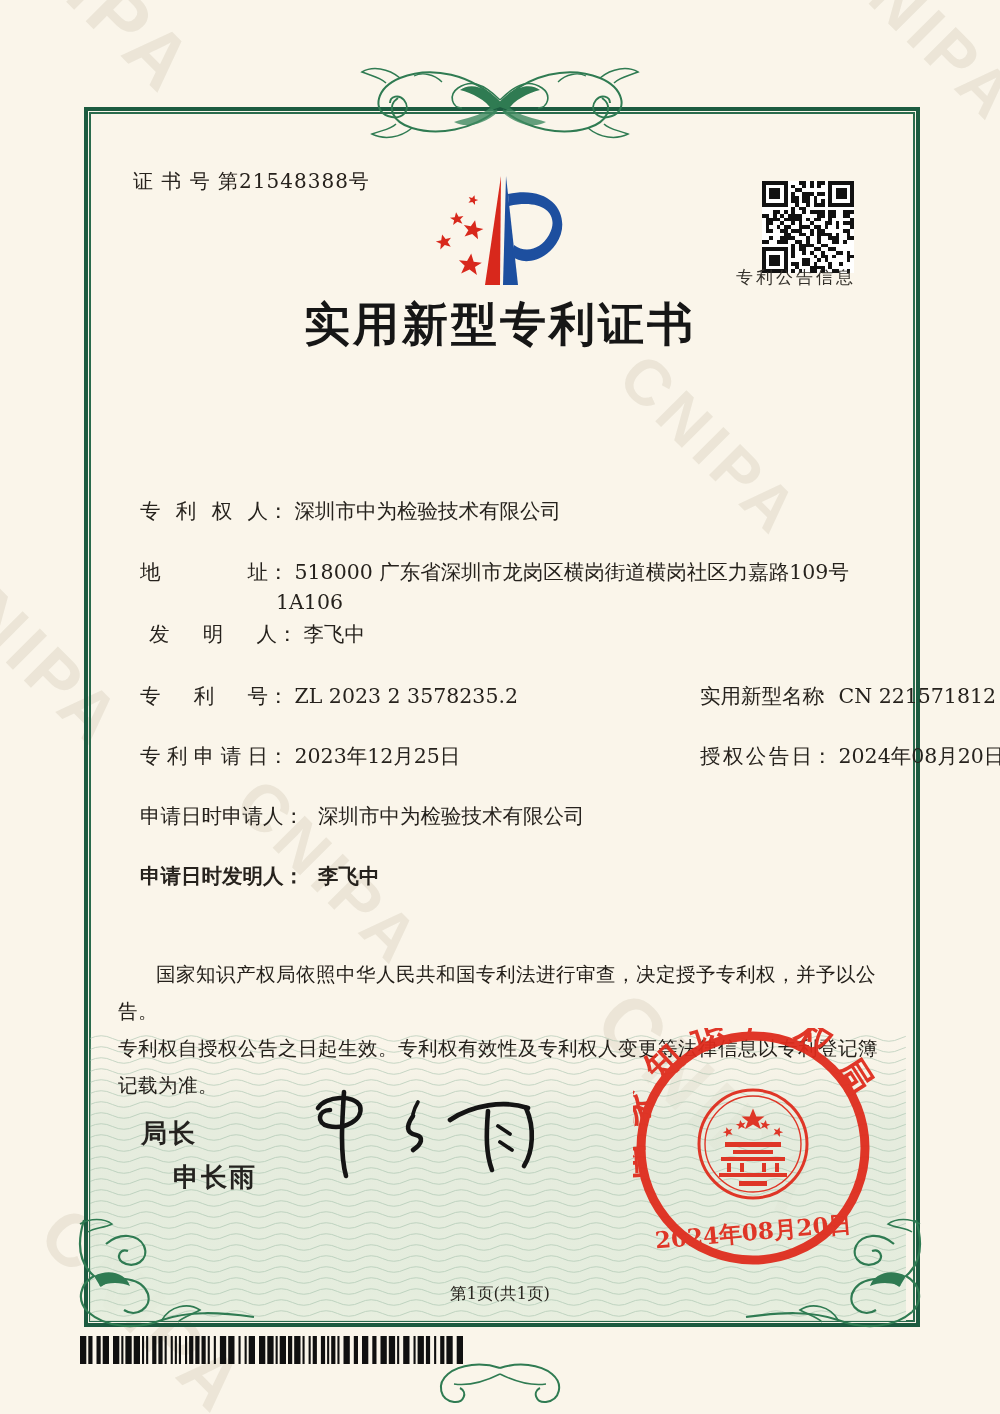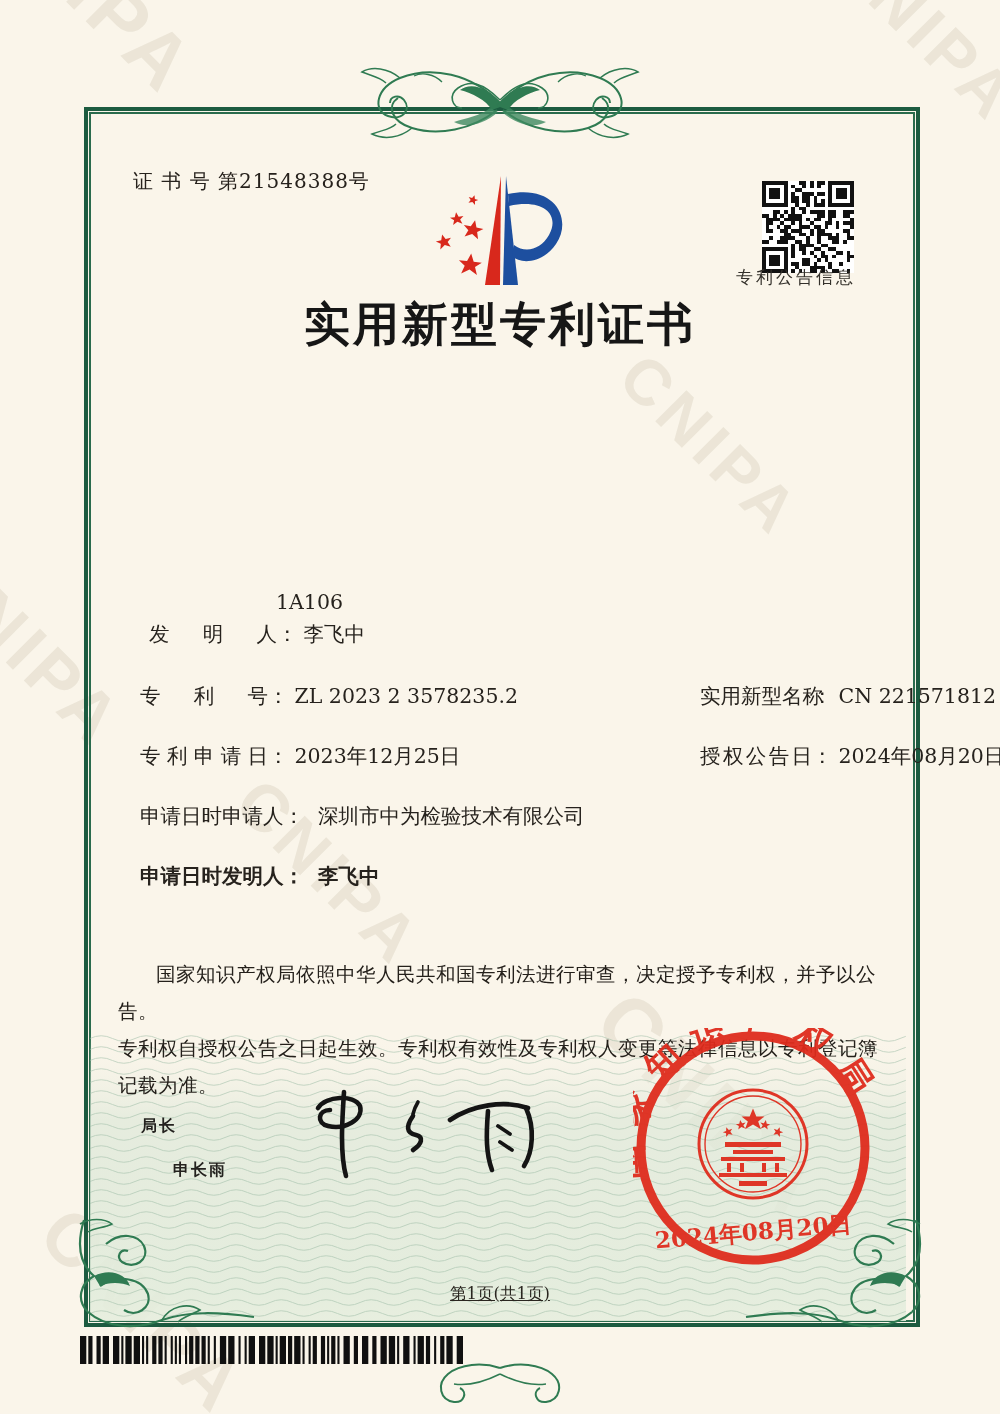--- a/index.html
+++ b/index.html
@@ -35,23 +35,23 @@
   .flabel{display:inline-block;width:128px;text-align:justify;text-align-last:justify;vertical-align:top;}
   .flabel5{display:inline-block;width:112px;text-align:justify;text-align-last:justify;vertical-align:top;}
   .colon{display:inline-block;margin-right:6px;}
   .fval{display:inline-block;}
   .addr2{position:absolute;left:276px;top:590px;font-size:20.5px;color:#26221d;}
   .rcol{position:absolute;left:560px;top:0;}
   .legal{position:absolute;left:118px;top:956px;width:772px;font-size:19.5px;
     line-height:37px;color:#24201b;letter-spacing:0.5px;}
   .legal .l1{text-indent:38px;}
   .dir{position:absolute;left:141px;font-family:"Liberation Sans",sans-serif;
-    font-weight:bold;font-size:16px;color:#24221f;letter-spacing:2px;}
+    font-weight:bold;font-size:26px;color:#24221f;letter-spacing:2px;}
   .footer{position:absolute;left:0;top:1283px;width:1000px;text-align:center;
-    font-size:16.5px;color:#2a2620;text-decoration:underline;}
+    font-size:16.5px;color:#2a2620;}
   .orn{position:absolute;z-index:4;}
   .sealwrap{position:absolute;left:633px;top:1028px;z-index:5;}
   .sig{position:absolute;left:292px;top:1078px;z-index:4;}
   .qr{position:absolute;left:762px;top:181px;}
   .barcode{position:absolute;left:80px;top:1336px;z-index:4;}
   .logo{position:absolute;left:415px;top:164px;}
 </style>
 </head>
 <body>
 
@@ -361,21 +361,27 @@
       <rect x="20" y="2" width="3" height="3" fill="#111"></rect>
       <rect x="0" y="18" width="7" height="7" fill="#111"></rect>
       <rect x="1" y="19" width="5" height="5" fill="#fff"></rect>
       <rect x="2" y="20" width="3" height="3" fill="#111"></rect>
     </svg>
   <div class="qrlabel">专利公告信息</div>
 
   <div class="title">实用新型专利证书</div>
 
 
-
+  <div class="row" style="top:497px;">
+    <span class="flabel">专利权人</span><span class="colon">：</span><span class="fval">深圳市中为检验技术有限公司</span>
+  </div>
+
+  <div class="row" style="top:558px;">
+    <span class="flabel">地址</span><span class="colon">：</span><span class="fval">518000 广东省深圳市龙岗区横岗街道横岗社区力嘉路109号</span>
+  </div>
   <div class="addr2">1A106</div>
 
   <div class="row" style="top:620px;margin-left:9px;">
     <span class="flabel">发明人</span><span class="colon">：</span><span class="fval">李飞中</span>
   </div>
 
   <div class="row" style="top:682px;width:760px;">
     <span class="flabel">专利号</span><span class="colon">：</span><span class="fval">ZL 2023 2 3578235.2</span>
     <span class="rcol">
       <span class="flabel5">实用新型名称</span><span class="colon">：</span><span class="fval">CN 221571812 U</span>

